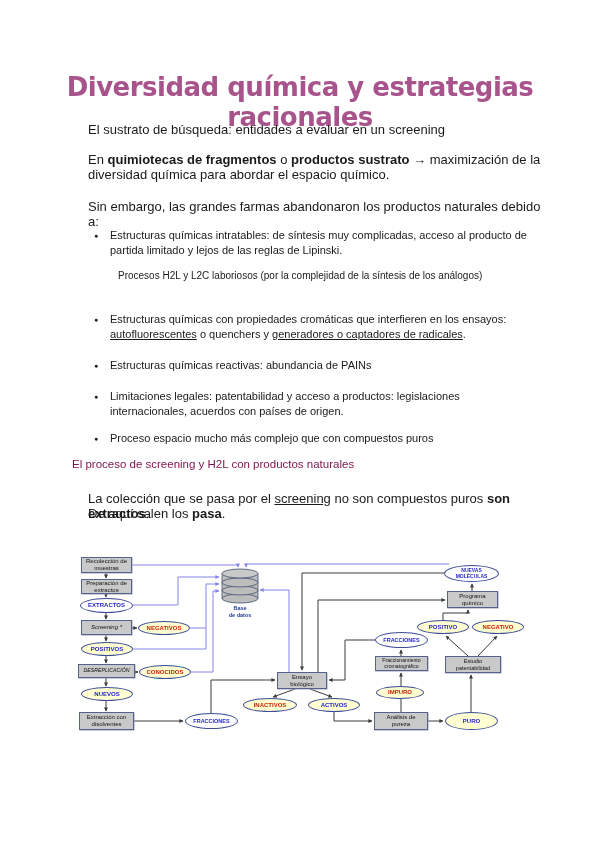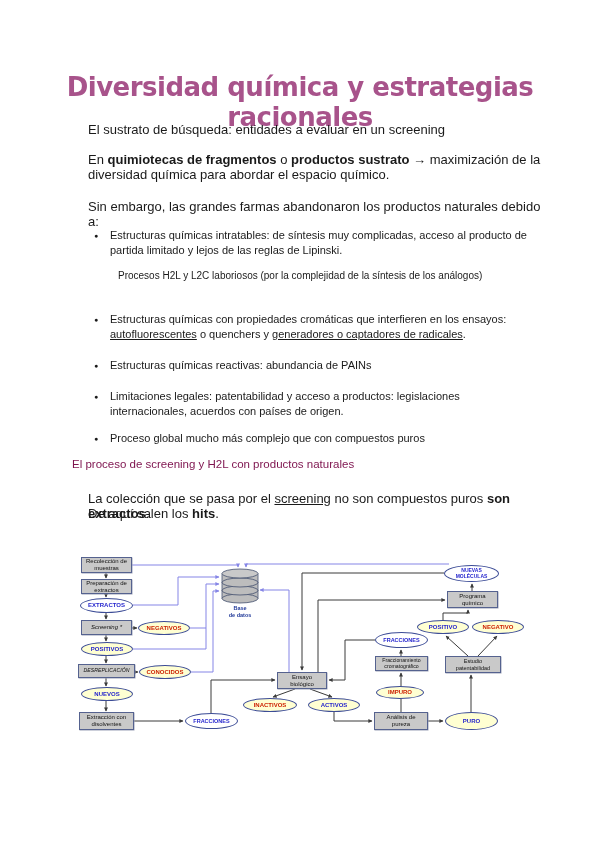--- a/index.html
+++ b/index.html
@@ -63,27 +63,27 @@
   <div class="btext"><span>Estructuras químicas reactivas: abundancia de PAINs</span></div>
 </div>
 
 <div class="bullet-row" style="top:389px">
   <span class="bullet-marker">●</span>
   <div class="btext"><span>Limitaciones legales: patentabilidad y acceso a productos: legislaciones internacionales, acuerdos con países de origen.</span></div>
 </div>
 
 <div class="bullet-row" style="top:431px">
   <span class="bullet-marker">●</span>
-  <div class="btext"><span>Proceso global mucho más complejo que con compuestos puros</span></div>
+  <div class="btext"><span>Proceso espacio mucho más complejo que con compuestos puros</span></div>
 </div>
 
 <div class="heading">El proceso de screening y H2L con productos naturales</div>
 
 <div class="para" style="top:491px"><span>La colección que se pasa por el </span><span class="u">screening</span><span> no son compuestos puros </span><span class="b">son extractos</span><span>.</span></div>
-<div class="para" style="top:506px"><span>De aquí salen los </span><span class="b">hits</span><span>.</span></div>
+<div class="para" style="top:506px"><span>De aquí salen los </span><span class="b">pasa</span><span>.</span></div>
 
 <div id="diagram">
     <svg width="470" height="205" viewBox="0 0 470 205">
       <defs>
         <marker id="arr-black" markerWidth="4.5" markerHeight="4.5" refX="3.6" refY="2" orient="auto" markerUnits="strokeWidth">
           <path d="M0,0 L4,2 L0,4 Z" fill="#3a3a3a"></path>
         </marker>
         <marker id="arr-blue" markerWidth="4.5" markerHeight="4.5" refX="3.6" refY="2" orient="auto" markerUnits="strokeWidth">
           <path d="M0,0 L4,2 L0,4 Z" fill="#8585e6"></path>
         </marker>

